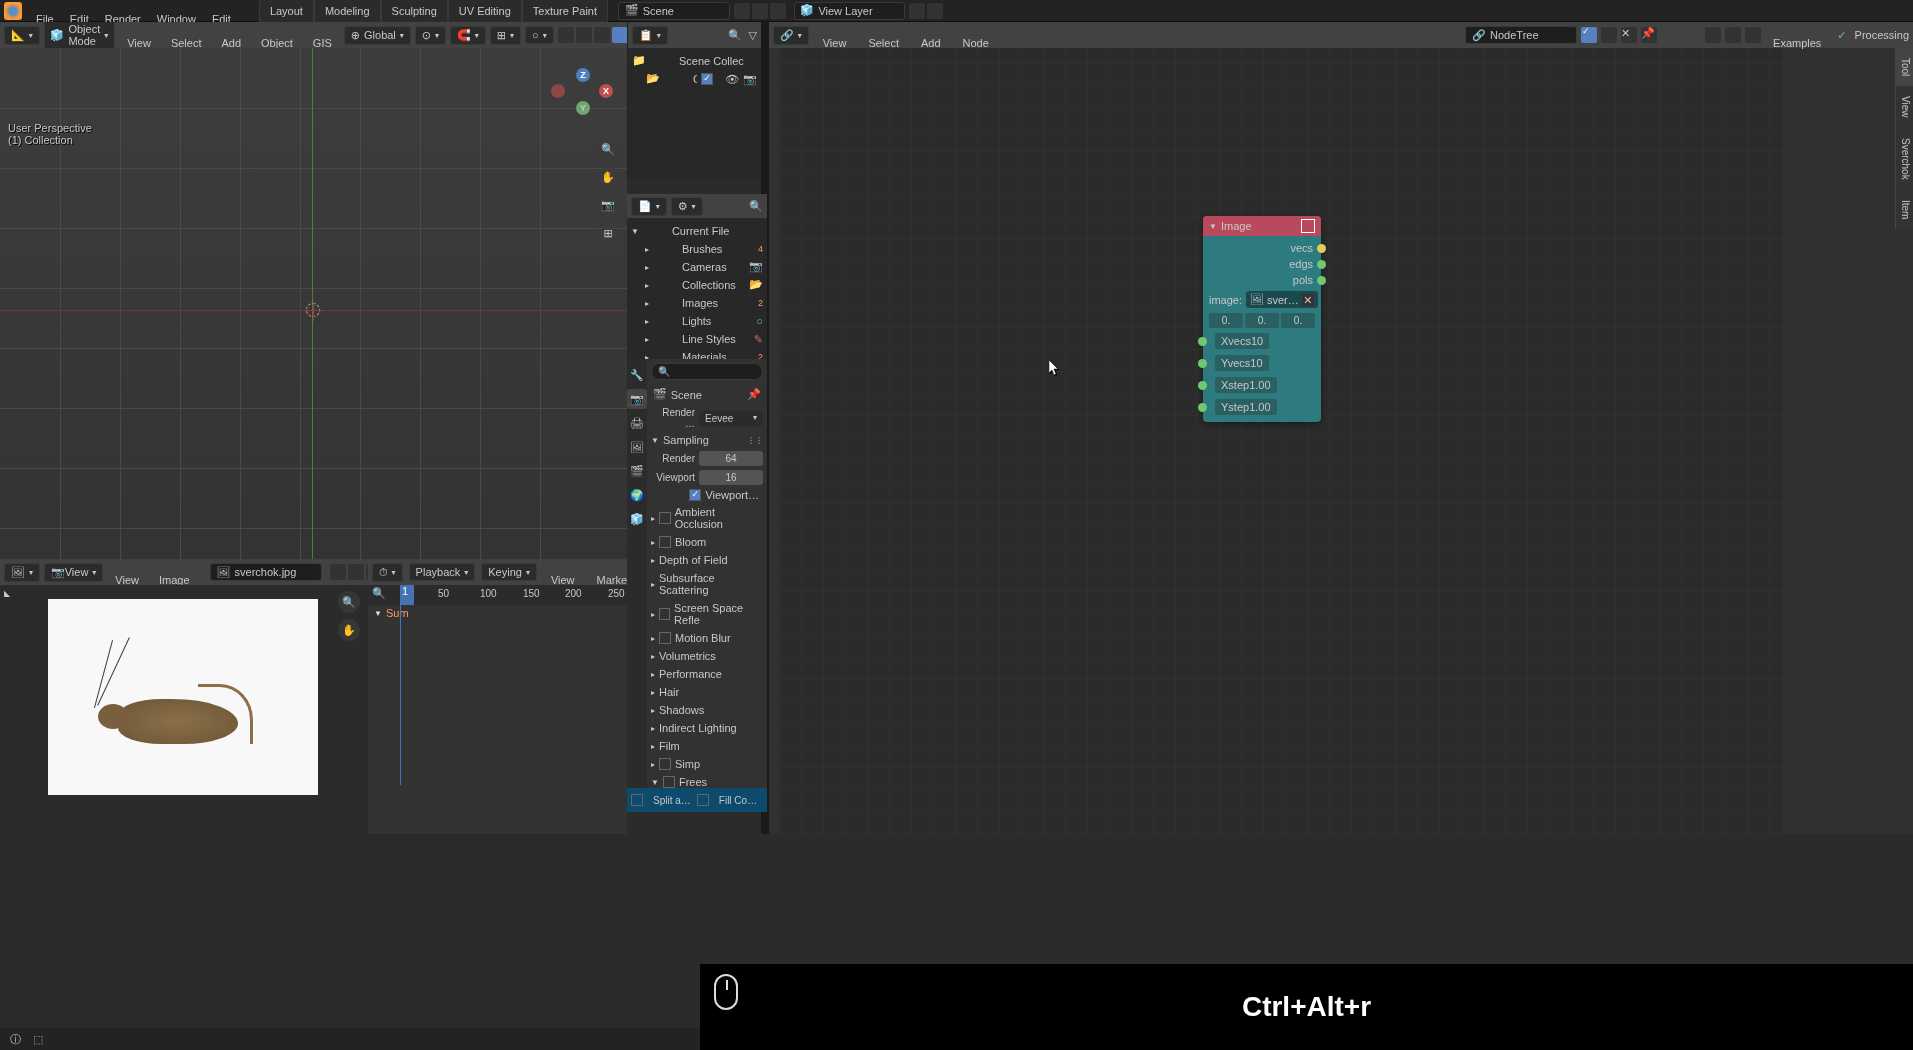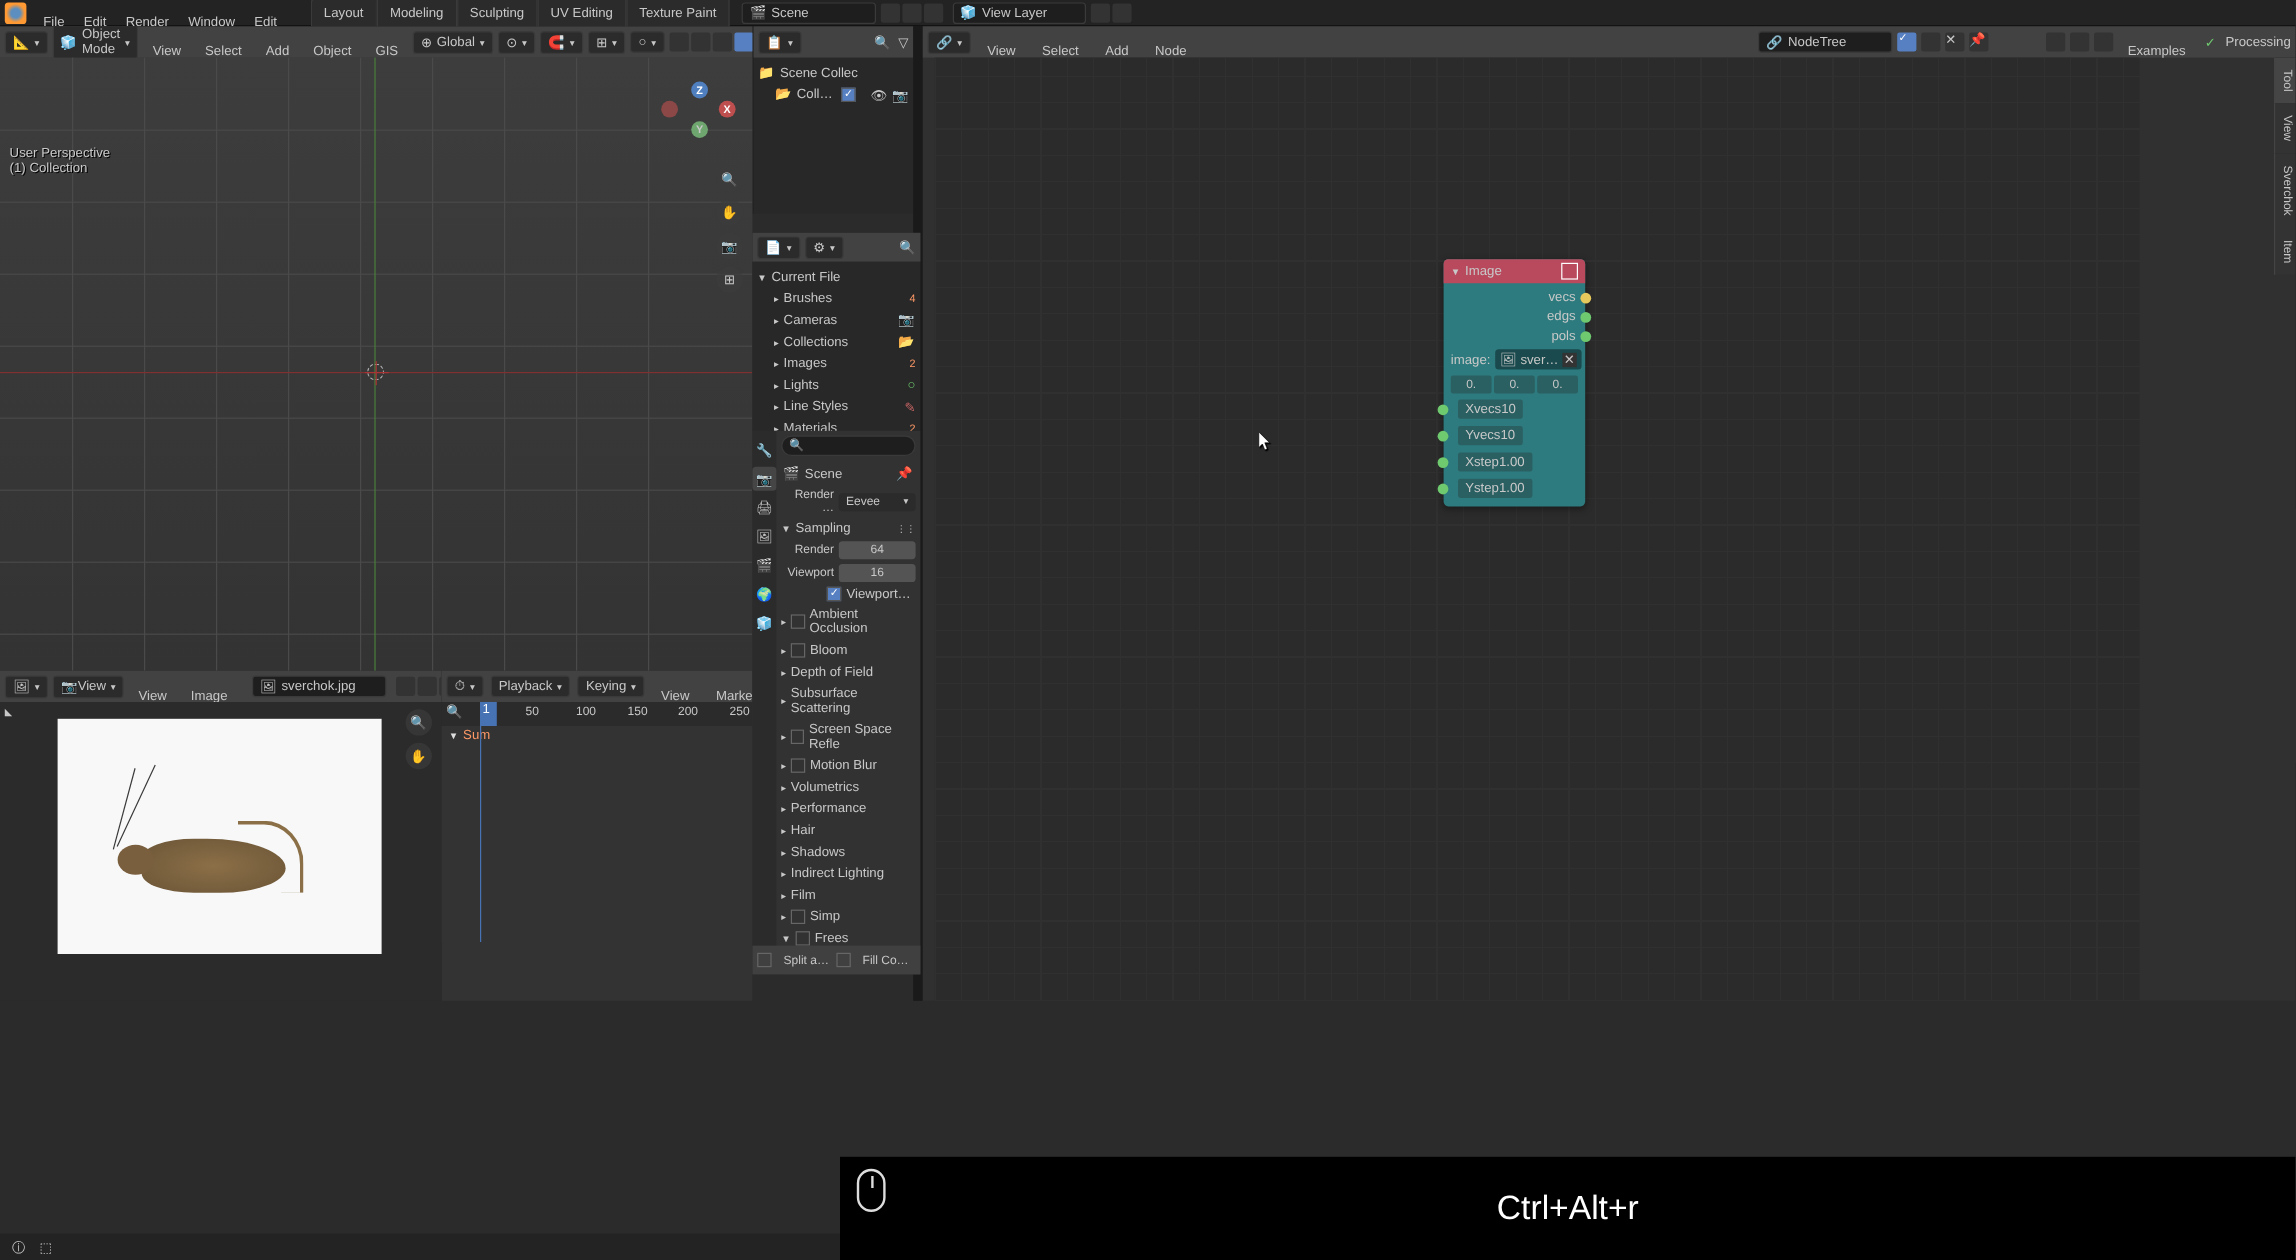--- a/index.html
+++ b/index.html
@@ -34,21 +34,21 @@
 .vp-nav-btns { position: absolute; right: 8px; top: 90px; display: flex; flex-direction: column; gap: 6px; }
 .nav-btn { width: 22px; height: 22px; background: rgba(60,60,60,0.7); border-radius: 11px; display: flex; align-items: center; justify-content: center; }
 .overlay-text { position: absolute; left: 8px; top: 30px; font-size: 11px; text-shadow: 1px 1px 0 #000; margin-top: 44px; }
 
 .outliner-col { grid-row: 1; grid-column: 2; display: flex; flex-direction: column; }
 .outliner-top { height: 156px; background: #282828; border-left: 1px solid #222; }
 .panel-hdr { height: 26px; background: #424242; display: flex; align-items: center; padding: 0 4px; gap: 6px; }
 .tree { padding: 4px 0; }
 .tree-row { display: flex; align-items: center; padding: 1px 4px; gap: 4px; height: 18px; }
 .tree-row .ico { width: 14px; height: 14px; }
-.tree-row .txt { flex: 1; white-space: nowrap; overflow: hidden; text-overflow: ellipsis; font-size: 11px; }
+.tree-row .txt { flex: 1; white-space: nowrap; overflow: hidden; text-overflow: ellipsis; font-size: 11px; margin-left: 29px; }
 .tog { width: 12px; height: 12px; border: 1px solid #555; }
 
 .left-bottom { grid-row: 2; grid-column: 1; display: grid; grid-template-columns: 368px 259px; }
 .img-editor { background: #2b2b2b; }
 .img-hdr { height: 26px; background: #424242; display: flex; align-items: center; padding: 0 4px; gap: 4px; }
 .img-canvas { position: relative; height: calc(100% - 26px); background: #2b2b2b; }
 .img-placeholder { position: absolute; left: 48px; top: 14px; width: 270px; height: 196px; background: #f8f8f8; }
 .cricket { position: absolute; left: 30px; top: 40px; width: 200px; height: 120px; }
 .cricket-body { position: absolute; left: 40px; top: 60px; width: 120px; height: 45px; background: radial-gradient(ellipse, #8b6f47, #6b5537); border-radius: 40% 60% 50% 40%; }
 .cricket-head { position: absolute; left: 20px; top: 65px; width: 30px; height: 25px; background: #7a5f3f; border-radius: 50%; }
@@ -100,21 +100,21 @@
 .img-sel-row { display: flex; align-items: center; gap: 4px; padding: 3px 6px; font-size: 10px; }
 .img-sel { background: #1a4a4d; border-radius: 3px; padding: 2px 4px; display: flex; align-items: center; gap: 3px; flex: 1; }
 .img-sel .x { margin-left: auto; background: #333; width: 12px; height: 12px; text-align: center; line-height: 12px; }
 
 .cursor-arrow { position: absolute; left: 1049px; top: 360px; width: 12px; height: 16px; z-index: 100; }
 .cursor-arrow svg { filter: drop-shadow(1px 1px 0 #000); }
 
 .key-overlay { position: absolute; left: 700px; right: 0; bottom: 0; height: 86px; background: #000; display: flex; align-items: center; justify-content: center; z-index: 50; }
 .key-overlay .mouse { position: absolute; left: 14px; top: 10px; width: 24px; height: 36px; border: 2px solid #ddd; border-radius: 12px; }
 .key-overlay .mouse::before { content: ""; position: absolute; left: 10px; top: 4px; width: 2px; height: 10px; background: #ddd; }
-.key-overlay .txt { font-size: 28px; font-weight: normal; color: #fff; }
+.key-overlay .txt { font-size: 28px; font-weight: bold; color: #fff; }
 .props-wrap { position: absolute; left: 627px; top: 359px; width: 140px; height: 453px; background: #323232; display: flex; }
 .props-tabs { width: 20px; background: #2b2b2b; display: flex; flex-direction: column; padding-top: 4px; }
 .props-tab { width: 20px; height: 20px; margin: 2px 0; border-radius: 3px; display: flex; align-items: center; justify-content: center; }
 .props-content { flex: 1; padding: 0; overflow: hidden; }
 .pc-hdr { padding: 4px 6px; display: flex; align-items: center; font-size: 11px; }
 .pc-row { display: flex; align-items: center; padding: 2px 4px; gap: 4px; }
 .pc-row .lbl { font-size: 10px; width: 44px; text-align: right; }
 .pc-field { background: #545454; border-radius: 3px; flex: 1; padding: 2px 6px; font-size: 10px; text-align: center; }
 .pc-panel-hdr { padding: 3px 4px; display: flex; align-items: center; font-size: 11px; }
 .pc-panel-hdr .tri { font-size: 8px; margin-right: 4px; }
@@ -125,21 +125,21 @@
 .pc-search-field { width: 100%; background: #1e1e1e; border: 1px solid #3a3a3a; border-radius: 10px; padding: 2px 6px; font-size: 10px; color: #888; }
 
 .outliner-files { position: absolute; left: 627px; top: 194px; width: 140px; height: 165px; background: #282828; }
 .of-hdr { height: 24px; background: #424242; display: flex; align-items: center; padding: 0 4px; gap: 4px; }
 
 .blend-icon { width: 14px; height: 14px; display: inline-block; }
 .chk-on { background: #5680c2; position: relative; }
 .chk-on::after { content: "✓"; color: #fff; font-size: 9px; position: absolute; left: 1px; top: -1px; }
 
 .footer { position: absolute; bottom: 0; left: 0; width: 700px; height: 22px; background: #232323; display: flex; align-items: center; padding: 0 4px; }
-.tl-ctx { position: absolute; left: 627px; top: 788px; width: 140px; height: 24px; background: #404040; display: flex; align-items: center; padding: 0 4px; gap: 6px; }
+.tl-ctx { position: absolute; left: 627px; top: 788px; width: 140px; height: 24px; background: #0c4a6e; display: flex; align-items: center; padding: 0 4px; gap: 6px; }
 .tl-ctx .opt { font-size: 10px; }
 </style>
 </head>
 <body>
 
 <div class="topbar">
   <div class="logo"></div>
   <div class="menu-item">File</div>
   <div class="menu-item">Edit</div>
   <div class="menu-item">Render</div>

